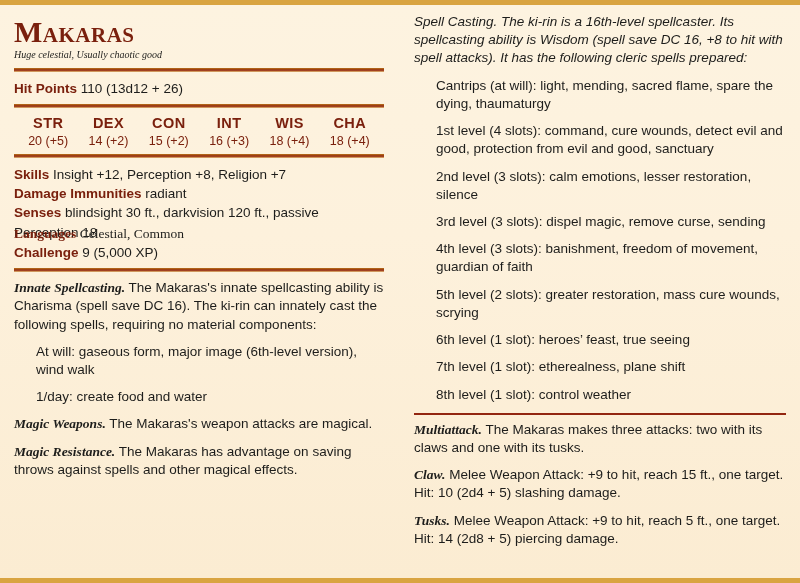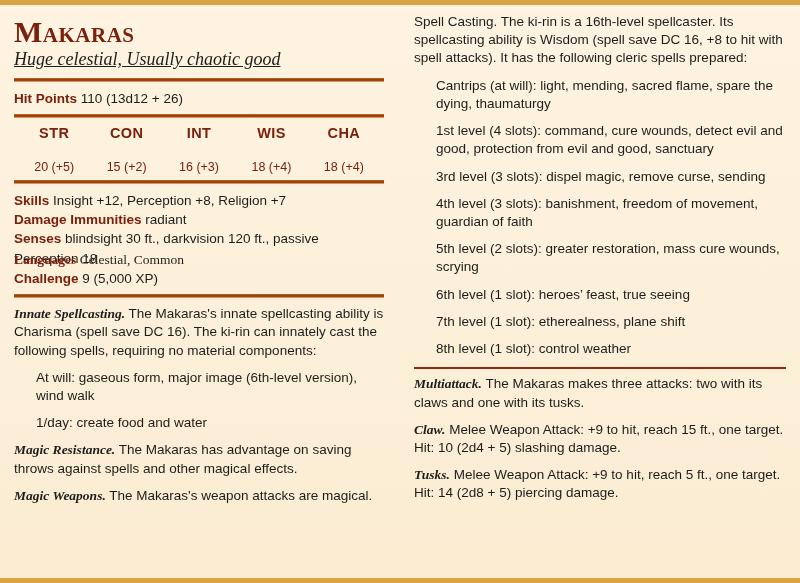--- a/index.html
+++ b/index.html
@@ -41,24 +41,23 @@
     font-weight: bold;
     color: #7a200d;
     font-size: 30px;
     line-height: 1;
     margin: 4px 0 2px 0;
     letter-spacing: 0.5px;
   }
   .creature-meta {
     font-family: "Liberation Serif", serif;
     font-style: italic;
-    font-size: 18px;
+    font-size: 10px;
     color: #1d1d1b;
     margin-bottom: 8px;
-    text-decoration: underline;
   }
   .rule {
     height: 4px;
     border: none;
     margin: 6px 0 7px 0;
     background: #922610;
     background: linear-gradient(180deg,#b8741a 0%, #922610 55%, #e8c37a 100%);
   }
   .thin-rule {
     height: 2px;
@@ -91,21 +90,21 @@
   }
   .ability .ab-name {
     color: #7a200d;
     font-weight: bold;
     font-size: 14.5px;
     letter-spacing: 0.4px;
   }
   .ability .ab-score {
     color: #7a200d;
     font-size: 12.5px;
-    margin-top: 19px;
+    margin-top: 3px;
     text-align: center;
   }
   .trait {
     font-size: 13.5px;
     line-height: 1.35;
     margin: 0 0 9px 0;
     text-align: left;
   }
   .trait .tname {
     font-family: "Liberation Serif", serif;
@@ -124,20 +123,21 @@
   .spell-line {
     font-size: 13.5px;
     line-height: 1.35;
     margin: 0 0 9px 22px;
     text-indent: -0px;
   }
   .lead {
     font-size: 13.5px;
     line-height: 1.35;
     margin: 0 0 9px 0;
+    font-style: italic;
   }
 </style>
 </head>
 <body>
 
 <div class="statblock">
 
   <div class="col col-left">
 
     <div class="creature-name">Makaras</div>
@@ -151,20 +151,24 @@
     </div>
 
     <hr class="rule">
 
     <div class="abilities">
       <div class="ability">
         <div class="ab-name">STR</div>
         <div class="ab-score">20 (+5)</div>
       </div>
       <div class="ability">
+        <div class="ab-name">DEX</div>
+        <div class="ab-score">14 (+2)</div>
+      </div>
+      <div class="ability">
         <div class="ab-name">CON</div>
         <div class="ab-score">15 (+2)</div>
       </div>
       <div class="ability">
         <div class="ab-name">INT</div>
         <div class="ab-score">16 (+3)</div>
       </div>
       <div class="ability">
         <div class="ab-name">WIS</div>
         <div class="ab-score">18 (+4)</div>
@@ -201,37 +205,38 @@
     <hr class="rule">
 
     <p class="trait">
       <span class="tname">Innate Spellcasting.</span><span> The Makaras's innate spellcasting ability is Charisma (spell save DC 16). The ki-rin can innately cast the following spells, requiring no material components:</span>
     </p>
 
     <p class="spell-line">At will: gaseous form, major image (6th-level version), wind walk</p>
     <p class="spell-line">1/day: create food and water</p>
 
     <p class="trait">
+      <span class="tname">Magic Weapons.</span><span> The Makaras's weapon attacks are magical.</span>
+    </p>
+
+    <p class="trait">
       <span class="tname">Magic Resistance.</span><span> The Makaras has advantage on saving throws against spells and other magical effects.</span>
-    </p>
-
-    <p class="trait">
-      <span class="tname">Magic Weapons.</span><span> The Makaras's weapon attacks are magical.</span>
     </p>
 
   </div>
 
   <div class="col col-right">
 
     <p class="lead">
       <span class="tname">Spell Casting.</span><span> The ki-rin is a 16th-level spellcaster. Its spellcasting ability is Wisdom (spell save DC 16, +8 to hit with spell attacks). It has the following cleric spells prepared:</span>
     </p>
 
     <p class="spell-line">Cantrips (at will): light, mending, sacred flame, spare the dying, thaumaturgy</p>
     <p class="spell-line">1st level (4 slots): command, cure wounds, detect evil and good, protection from evil and good, sanctuary</p>
+    <p class="spell-line">2nd level (3 slots): calm emotions, lesser restoration, silence</p>
     <p class="spell-line">3rd level (3 slots): dispel magic, remove curse, sending</p>
     <p class="spell-line">4th level (3 slots): banishment, freedom of movement, guardian of faith</p>
     <p class="spell-line">5th level (2 slots): greater restoration, mass cure wounds, scrying</p>
     <p class="spell-line">6th level (1 slot): heroes’ feast, true seeing</p>
     <p class="spell-line">7th level (1 slot): etherealness, plane shift</p>
     <p class="spell-line">8th level (1 slot): control weather</p>
 
     <hr class="thin-rule">
 
     <p class="trait">

